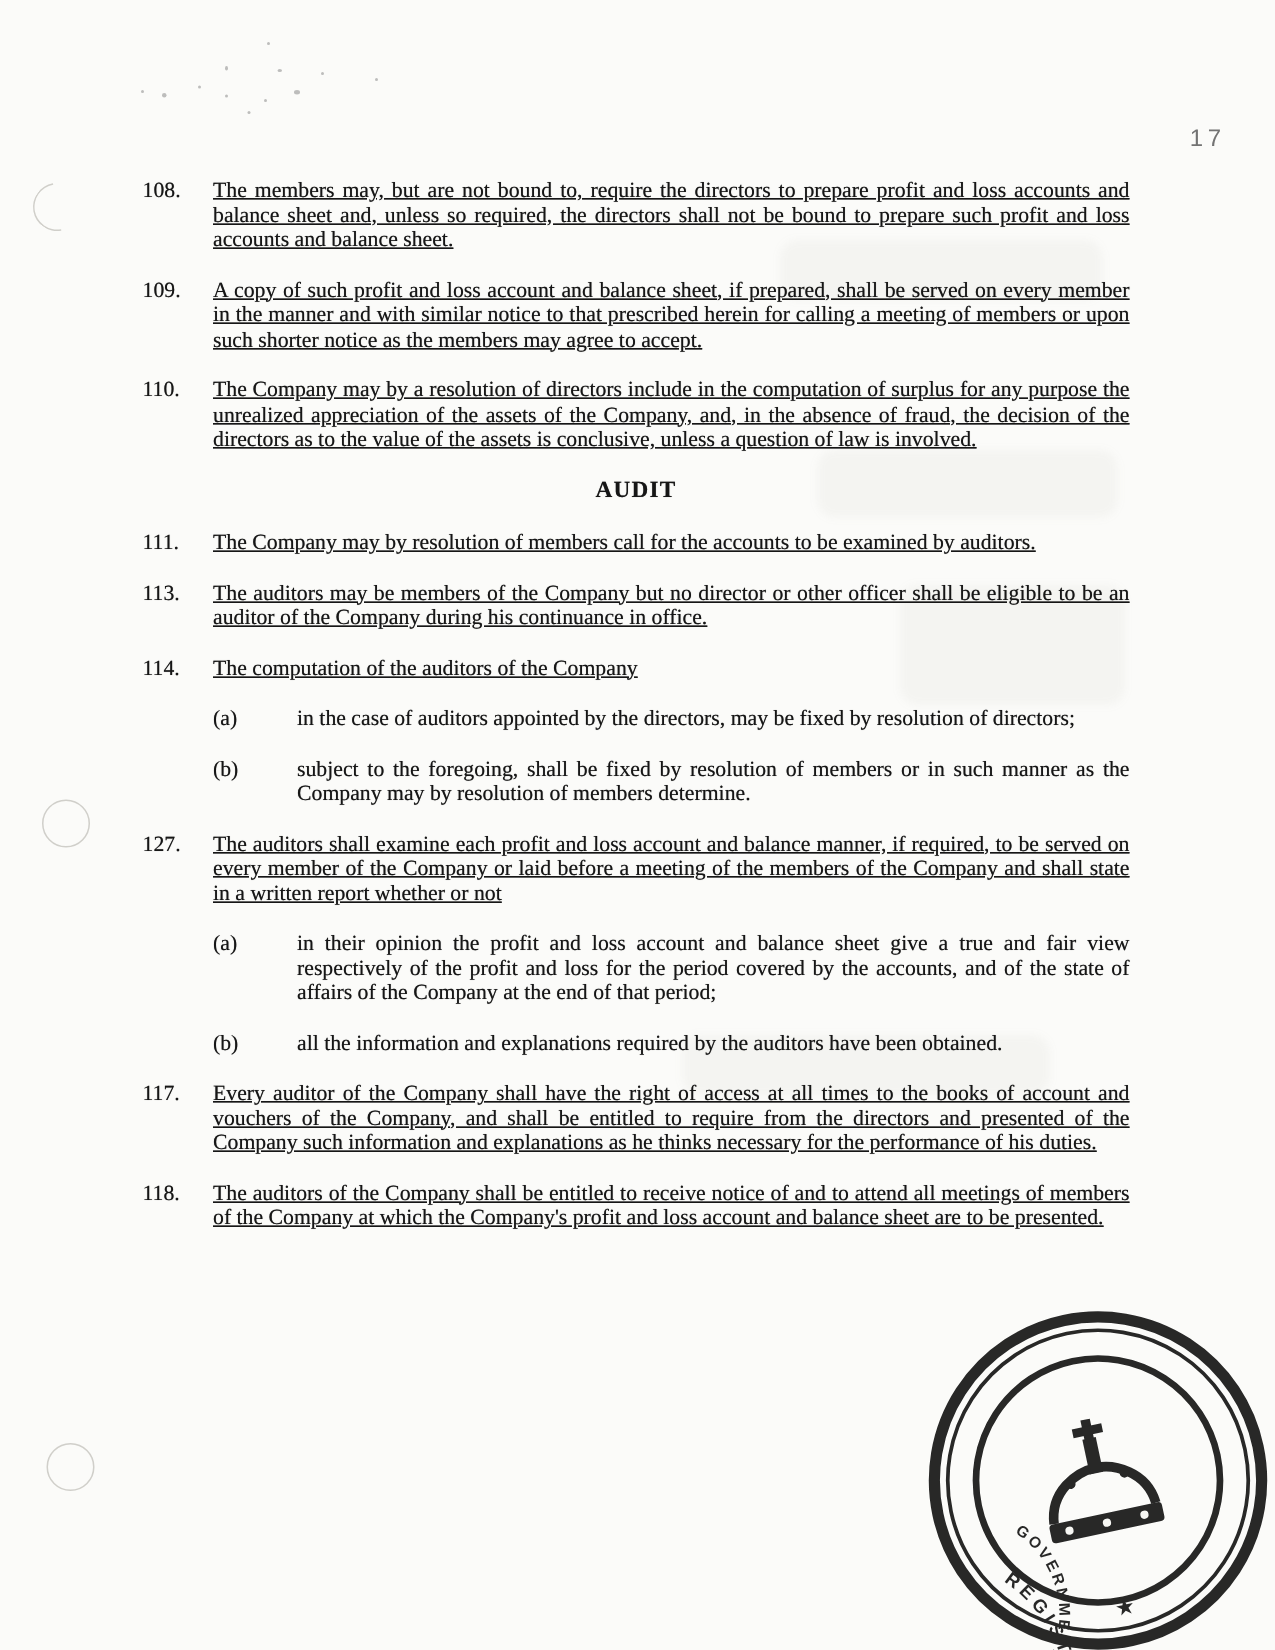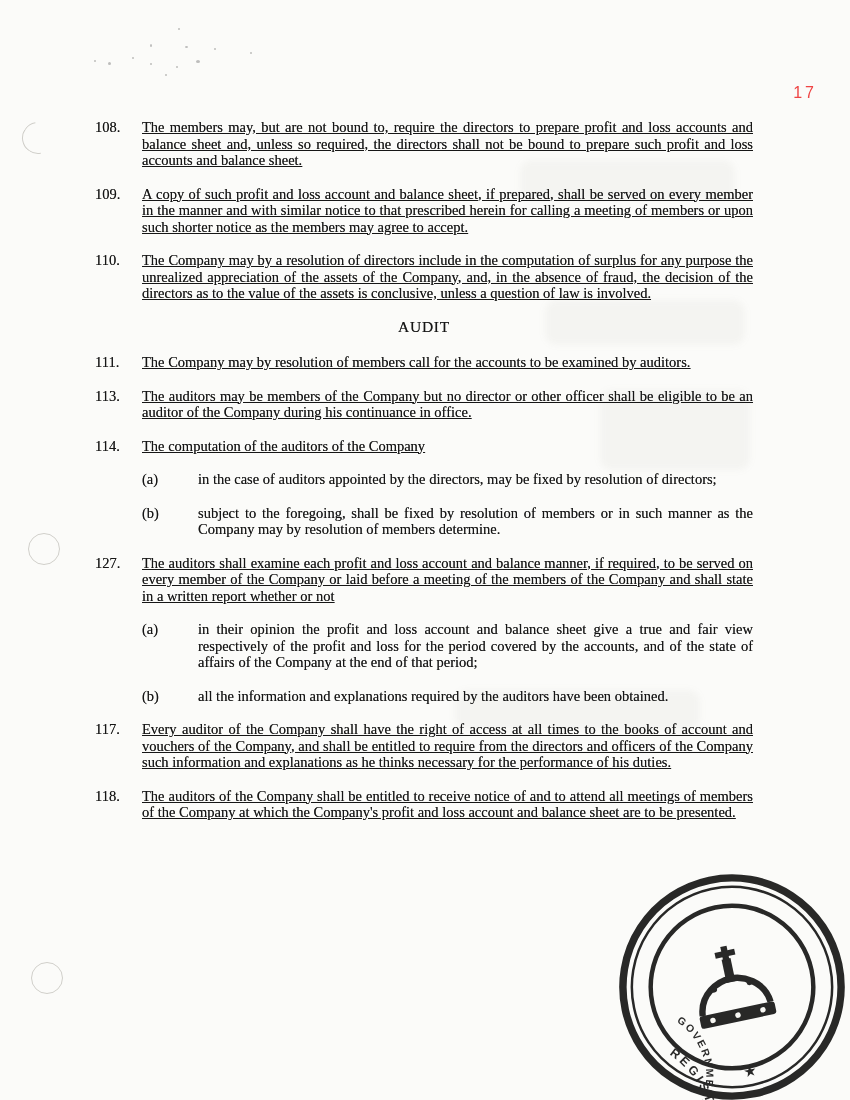--- a/index.html
+++ b/index.html
@@ -21,37 +21,37 @@
   
   .speck { position:absolute; background:#8b8b8b; border-radius:50%; opacity:.55; }
   
   .punch {
     position:absolute; width:30px; height:30px; border-radius:50%;
     border:1.6px solid rgba(165,163,155,0.5);
   }
   .punch.arc { border-right-color:transparent; border-top-color:transparent; transform:rotate(35deg); }
   .page-number {
     position:absolute; top:84px; right:33px;
-    font-size:16px; letter-spacing:3px; color:#ef4444;
+    font-size:16px; letter-spacing:3px; color:#737373;
     font-family:"Liberation Sans", sans-serif;
     text-align:right;
   }
   .content {
     position:absolute; left:95px; top:119px; width:658px;
     font-size:14.5px; line-height:16.5px;
     text-shadow: 0 0 0.45px rgba(10,10,10,0.65);
   }
   .para { display:flex; margin-bottom:17px; }
   .para .num { width:47px; flex:none; }
   .para .ptext { flex:1; text-align:justify;text-decoration:underline; }
   .subitem { display:flex; margin:12px 0 17px 47px; }
   .subitem .slabel { width:56px; flex:none; }
   .subitem .stext { flex:1; text-align:justify; }
   .section-heading {
-    text-align:center; font-weight:normal; font-size:15.5px;
+    text-align:center; font-weight:bold; font-size:15.5px;
     letter-spacing:0.8px; margin: 0 0 19px 0;
   }
   .stamp {
     position:absolute; left:613px; top:868px; width:238px; height:238px;
     mix-blend-mode: multiply; opacity:.94;
   }
   .stamp svg { width:100%; height:100%; }
 </style>
 </head>
 <body>
@@ -123,21 +123,21 @@
       <div class="subitem">
         <div class="slabel">(a)</div>
         <div class="stext">in their opinion the profit and loss account and balance sheet give a true and fair view respectively of the profit and loss for the period covered by the accounts, and of the state of affairs of the Company at the end of that period;</div>
       </div>
       <div class="subitem">
         <div class="slabel">(b)</div>
         <div class="stext">all the information and explanations required by the auditors have been obtained.</div>
       </div>
       <div class="para">
         <div class="num">117.</div>
-        <div class="ptext">Every auditor of the Company shall have the right of access at all times to the books of account and vouchers of the Company, and shall be entitled to require from the directors and officers of the Company such information and explanations as he thinks necessary for the performance of his duties.</div>
+        <div class="ptext">Every auditor of the Company shall have the right of access at all times to the books of account and vouchers of the Company, and shall be entitled to require from the directors and presented of the Company such information and explanations as he thinks necessary for the performance of his duties.</div>
       </div>
       <div class="para">
         <div class="num">118.</div>
         <div class="ptext">The auditors of the Company shall be entitled to receive notice of and to attend all meetings of members of the Company at which the Company's profit and loss account and balance sheet are to be presented.</div>
       </div>
     </div>
 
   <div class="stamp">
     <svg viewBox="0 0 240 240">
       <g transform="rotate(-12 120 120)" fill="none" stroke="#1a1a1a">

